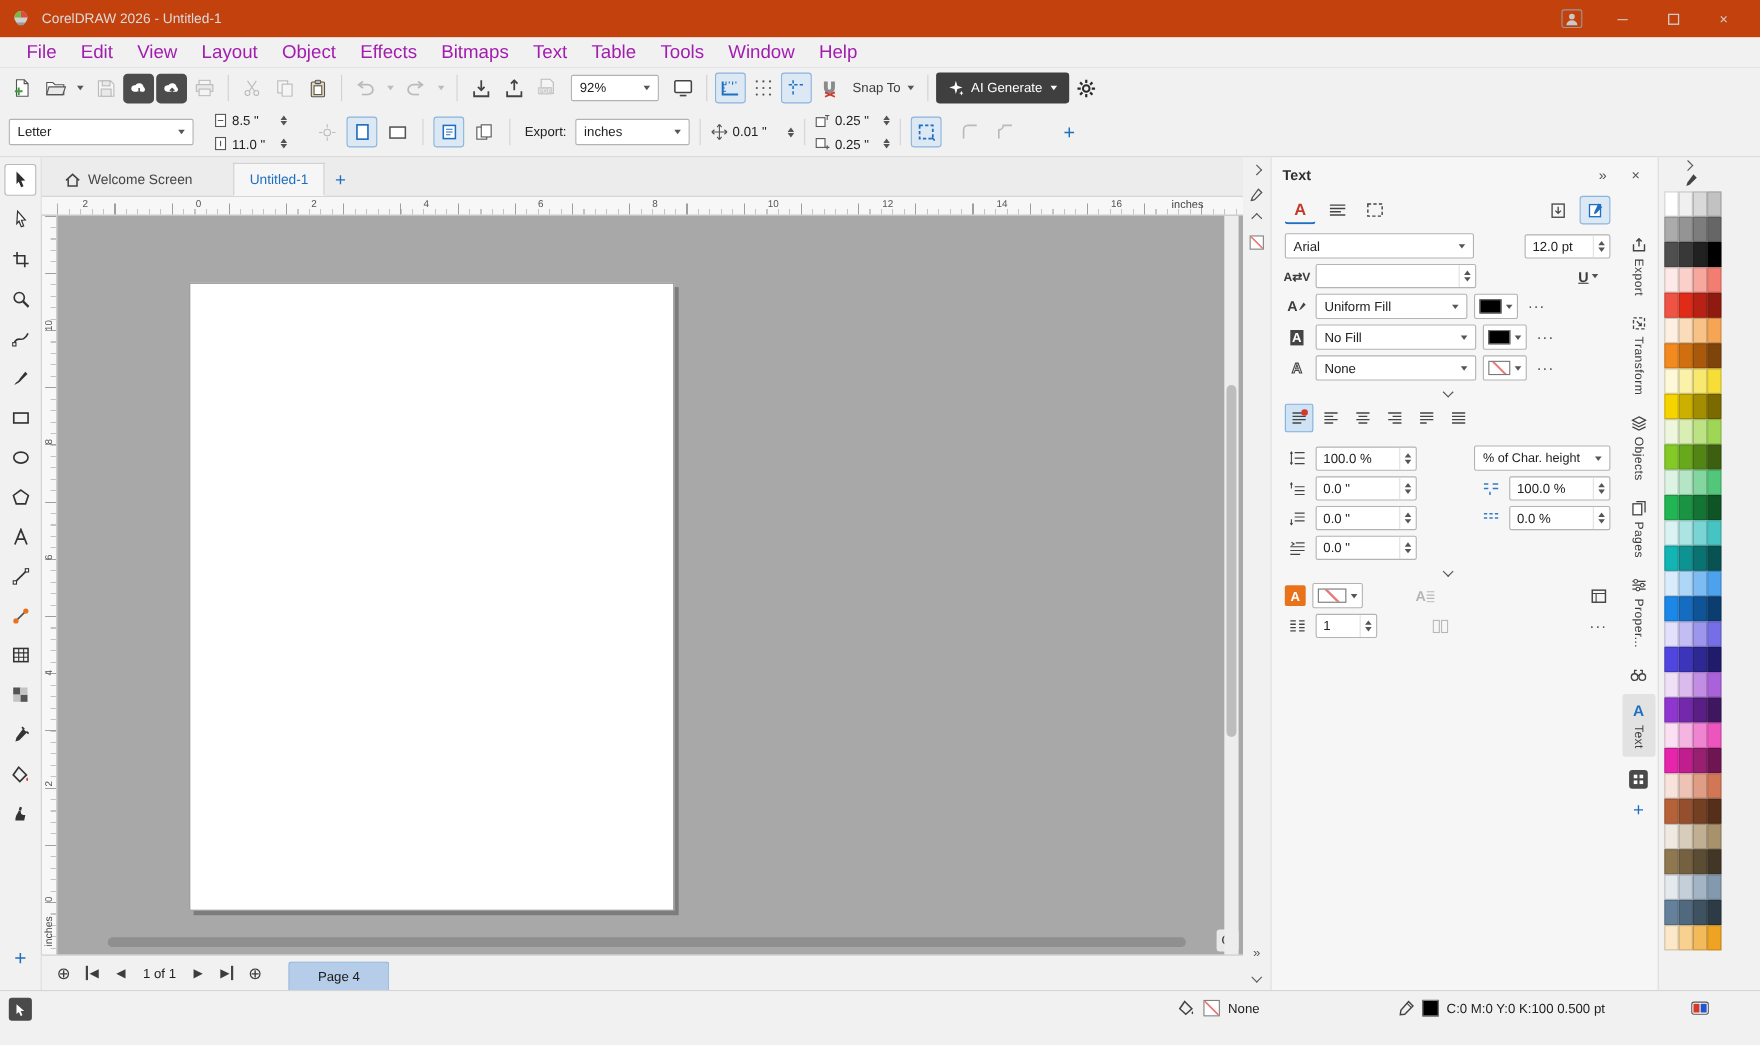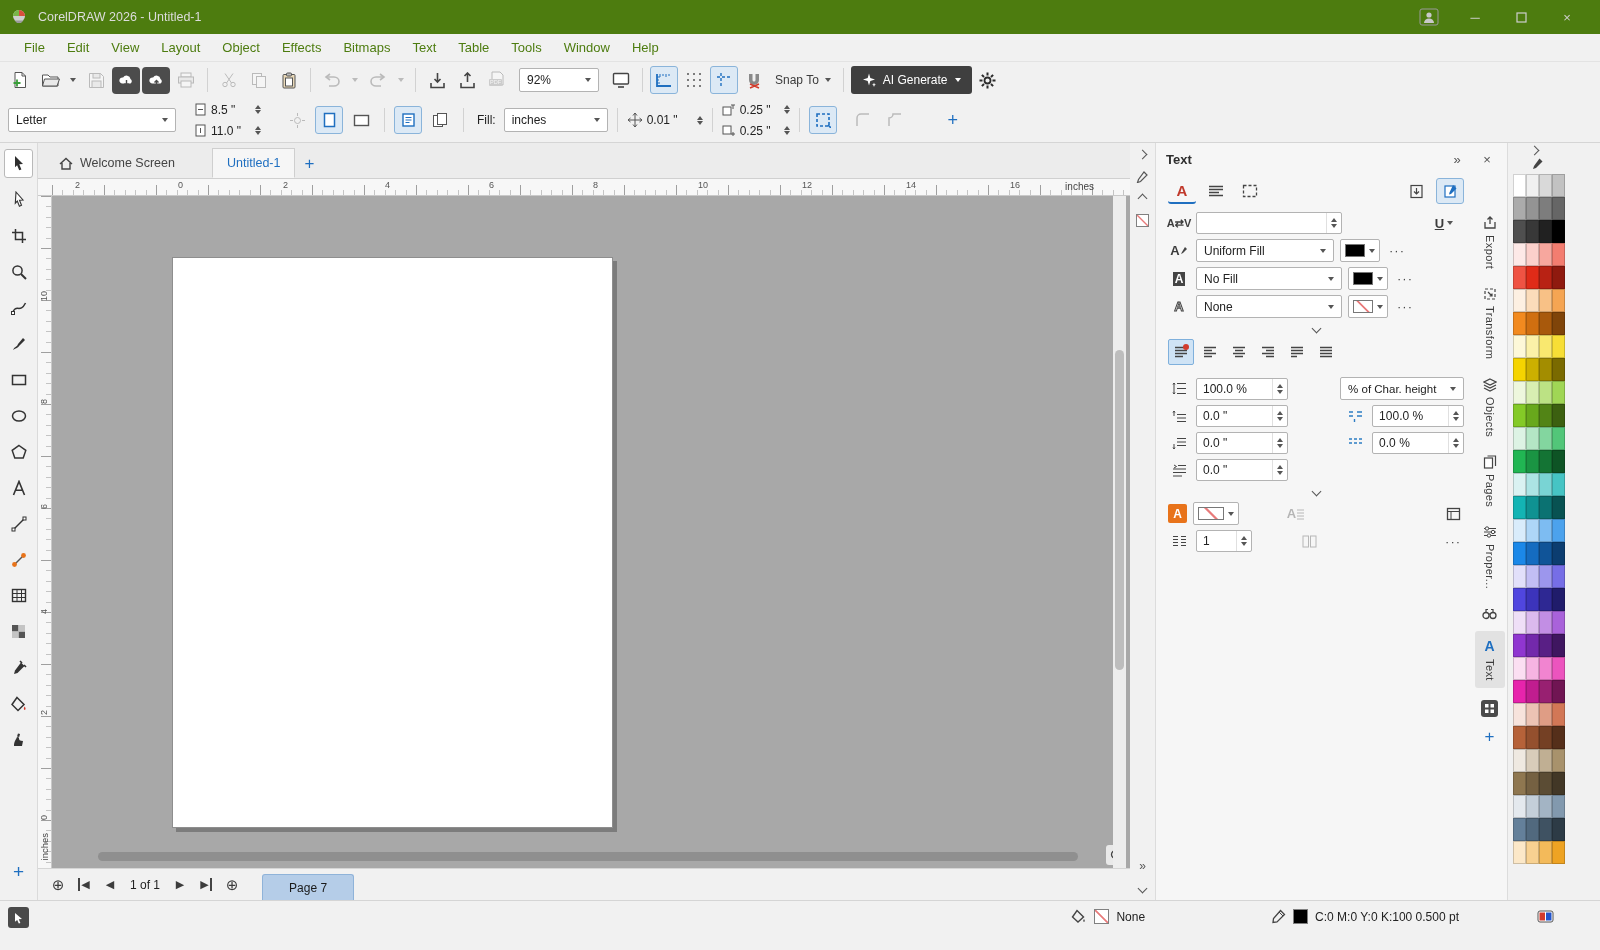--- a/index.html
+++ b/index.html
@@ -4,27 +4,27 @@
 <style>
 *{margin:0;padding:0;box-sizing:border-box;user-select:none}
 html,body{width:1600px;height:950px;overflow:hidden;font-family:"Liberation Sans",sans-serif;background:#f1f1f1;color:#222;font-size:12px}
 svg{display:block}
 .disabled{opacity:.35}
 .chv{display:inline-block;width:7px;height:7px;border-right:1.6px solid #555;border-bottom:1.6px solid #555}
 .chv.up{transform:rotate(-135deg)}.chv.down{transform:rotate(45deg)}.chv.right{transform:rotate(-45deg)}
 .sau{width:0;height:0;border-left:3.5px solid transparent;border-right:3.5px solid transparent;border-bottom:4.5px solid #555}
 .sad{width:0;height:0;border-left:3.5px solid transparent;border-right:3.5px solid transparent;border-top:4.5px solid #555}
 
-#titlebar{position:absolute;left:0;top:0;width:1600px;height:34px;background:#4d7c0f;display:flex;align-items:center;padding:0 10px;color:#dcdcdc}
+#titlebar{position:absolute;left:0;top:0;width:1600px;height:34px;background:#c2410c;display:flex;align-items:center;padding:0 10px;color:#dcdcdc}
 #titlebar .title{font-size:12.5px;margin-left:10px}
 .wbtn{width:46px;height:34px;display:flex;align-items:center;justify-content:center;color:#cfcfcf;font-size:13px}
 #titlebar .spacer{flex:1}
 
 #menubar{position:absolute;left:0;top:34px;width:1600px;height:28px;background:#f1f1f1;display:flex;align-items:center;padding:0 14px;gap:2px;border-bottom:1px solid #e3e3e3}
-.menu-item{padding:4px 10px;font-size:13px;color:#4d7c0f;border-radius:2px}
+.menu-item{padding:4px 10px;font-size:17px;color:#a21caf;border-radius:2px}
 
 #toolbar{position:absolute;left:0;top:62px;width:1600px;height:36px;background:#f1f1f1;display:flex;align-items:center;padding:0 6px;gap:2px}
 #propbar{position:absolute;left:0;top:98px;width:1600px;height:45px;background:#f1f1f1;display:flex;align-items:center;padding:0 8px;gap:4px;border-bottom:1px solid #d5d5d5}
 .tbtn{min-width:28px;height:28px;display:flex;align-items:center;justify-content:center;border-radius:3px;color:#3c3c3c}
 .tbtn.sm{min-width:14px}
 .tbtn.pressed{background:#dce9f5;border:1px solid #8ab4da}
 .tbtn.dark{background:#4c4c4c;border-radius:4px;width:27px;height:27px}
 .sep{width:1px;height:24px;background:#d2d2d2;margin:0 5px}
 .combo{background:#fff;border:1px solid #b3b3b3;border-radius:2px;height:24px;display:flex;align-items:center;padding:0 7px;gap:6px;font-size:12px;color:#222}
 .combo .sad{margin-left:auto}
@@ -382,21 +382,21 @@
         <path d="M4.5 5.5 h6 M4.5 8 h6 M4.5 10.5 h4" stroke="#1f6fc0"></path>
       </svg>
   </span>
   <span class="tbtn">
     <svg width="17" height="16" viewBox="0 0 17 16">
         <rect x="1.5" y="3.5" width="9" height="11" fill="#fff" stroke="#555"></rect>
         <rect x="5.5" y="1.5" width="9" height="11" fill="#fff" stroke="#555"></rect>
       </svg>
   </span>
   <span class="sep"></span>
-  <span style="font-size:12px;color:#222;margin:0 4px">Fill:</span>
+  <span style="font-size:12px;color:#222;margin:0 4px">Export:</span>
   <span class="combo" style="width:104px">
     <span>inches</span>
       <span class="sad"></span>
   </span>
   <span class="sep"></span>
   <span class="mini-row">
     <svg width="16" height="16" viewBox="0 0 16 16">
         <path d="M8 1 v14 M1 8 h14 M8 1 l-2 2.5 M8 1 l2 2.5 M8 15 l-2-2.5 M8 15 l2-2.5 M1 8 l2.5-2 M1 8 l2.5 2 M15 8 l-2.5-2 M15 8 l-2.5 2" stroke="#555" fill="none"></path>
       </svg>
     <span class="mini-val" style="min-width:46px">0.01 "</span>
@@ -608,21 +608,21 @@
   <span class="pnbtn">
       <span style="border-left:2px solid #444;padding-left:1px">◀</span>
     </span>
   <span class="pnbtn">◀</span>
   <span class="pinfo">1 of 1</span>
   <span class="pnbtn">▶</span>
   <span class="pnbtn">
       <span style="border-right:2px solid #444;padding-right:1px">▶</span>
     </span>
   <span class="pnbtn" style="font-size:15px">⊕</span>
-  <span class="pagetab">Page 7</span>
+  <span class="pagetab">Page 4</span>
 </div>
 
 <div id="dockerStrip">
   <span class="chv right"></span>
   <svg width="13" height="13" viewBox="0 0 13 13">
       <path d="M8 2 L11 5 L4.5 11.5 L1.5 12.5 L2.5 9.5 Z" fill="none" stroke="#555" stroke-width="1.2"></path>
     </svg>
   <span class="chv up"></span>
   <span class="swatch none" style="width:13px;height:13px"></span>
   <span class="spacer"></span>
@@ -660,20 +660,34 @@
             </svg>
         </span>
         <span class="dk-tab pressed">
           <svg width="15" height="15" viewBox="0 0 15 15">
               <rect x="2" y="2" width="10" height="11" fill="#fff" stroke="#1f6fc0" stroke-width="1.2"></rect>
               <path d="M10 1 L13.5 4.5 L8 10 L6 10.5 L6.5 8.5 Z" fill="#1f6fc0"></path>
             </svg>
         </span>
       </div>
 
+      <div class="drow">
+        <span class="dsel" style="width:172px">
+            <span>Arial</span>
+            <span class="sad"></span>
+          </span>
+        <span style="flex:1"></span>
+        <span class="spin" style="width:78px">
+            <span class="val">12.0 pt</span>
+            <span class="arrs">
+              <span class="sau"></span>
+              <span class="sad"></span>
+            </span>
+          </span>
+      </div>
       <div class="drow">
         <span class="dicon">
             <span class="txtic">A⇄V</span>
           </span>
         <span class="spin" style="width:146px">
             <span class="val"></span>
             <span class="arrs">
               <span class="sau"></span>
               <span class="sad"></span>
             </span>

